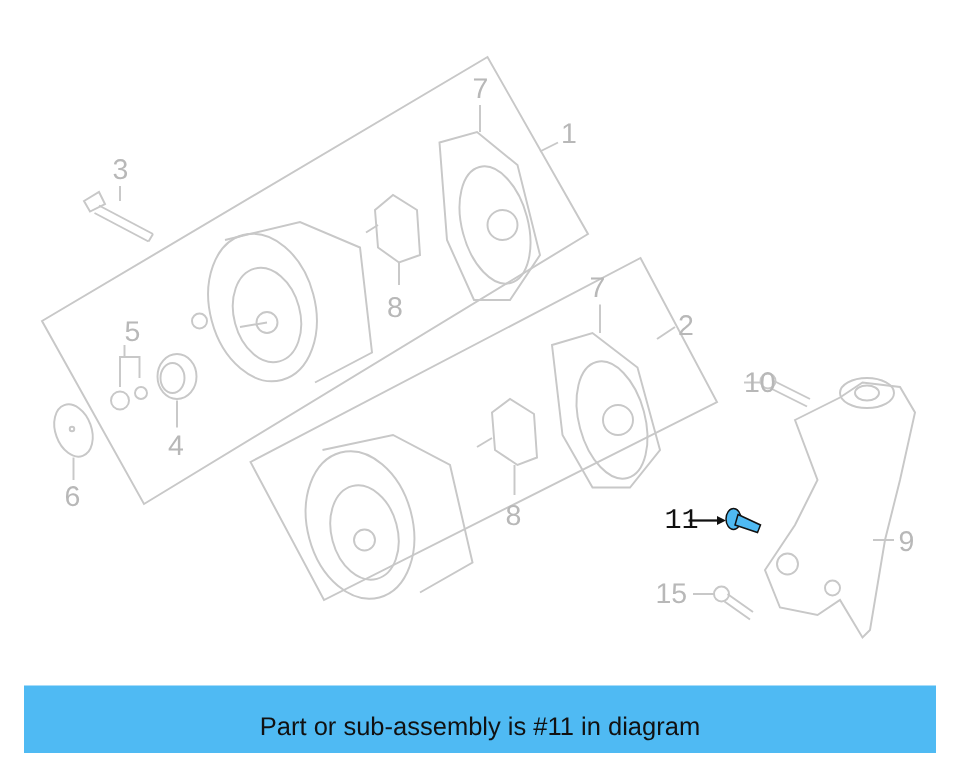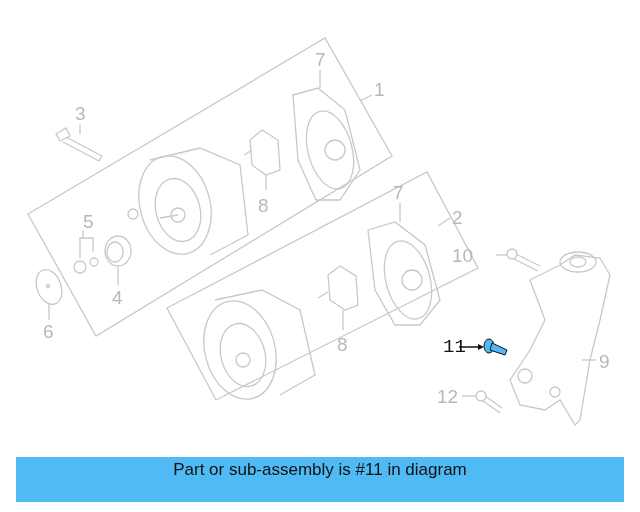--- a/index.html
+++ b/index.html
@@ -1,20 +1,20 @@
 <!DOCTYPE html>
 <html><head>
 <meta charset="utf-8">
 <style>
   html, body { margin:0; padding:0; background:#ffffff; }
   body { width:640px; height:512px; position:relative; overflow:hidden; font-family:"Liberation Sans", sans-serif; }
   #diagram { position:absolute; left:0; top:0; width:640px; height:450px; }
   .lbl { position:absolute; font-size:19px; color:#b8b8b8; line-height:1; }
   .lbl.hl { color:#111111;font-family:Liberation Mono, monospace; }
-  #banner { position:absolute; left:16px; top:457px; width:608px; height:45px; background:#4fbaf3; text-align:center; color:#111; font-size:17px; line-height:20px; padding-top:3px; box-sizing:border-box; }
+  #banner { position:absolute; left:16px; top:457px; width:608px; height:45px; background:#4fbaf3; text-align:center; color:#111; font-size:17px; line-height:20px; padding-top:18px; box-sizing:border-box; }
 </style>
 </head>
 <body>
 
 <div id="diagram">
   <svg width="640" height="450" viewBox="0 0 640 450">
     <g fill="none" stroke="#c8c8c8" stroke-width="1.3">
 
       <polygon points="28,214 325,38 392,156 96,336"></polygon>
       <line x1="372" y1="95" x2="360" y2="101"></line>
@@ -121,20 +121,20 @@
   <div class="lbl" style="left:452px;top:208px">2</div>
   <div class="lbl" style="left:75px;top:104px">3</div>
   <div class="lbl" style="left:112px;top:288px">4</div>
   <div class="lbl" style="left:83px;top:212px">5</div>
   <div class="lbl" style="left:43px;top:322px">6</div>
   <div class="lbl" style="left:315px;top:50px">7</div>
   <div class="lbl" style="left:393px;top:183px">7</div>
   <div class="lbl" style="left:258px;top:196px">8</div>
   <div class="lbl" style="left:337px;top:335px">8</div>
   <div class="lbl" style="left:599px;top:352px">9</div>
-  <div class="lbl" style="left:452px;top:246px">10</div>
+  <div class="lbl" style="left:496px;top:246px">10</div>
   <div class="lbl hl" style="left:443px;top:338px">11</div>
-  <div class="lbl" style="left:437px;top:387px">12</div>
+  <div class="lbl" style="left:437px;top:387px">15</div>
 </div>
 
 <div id="banner">
   <div>Part or sub-assembly is #11 in diagram</div>
 </div>
 
 </body></html>

